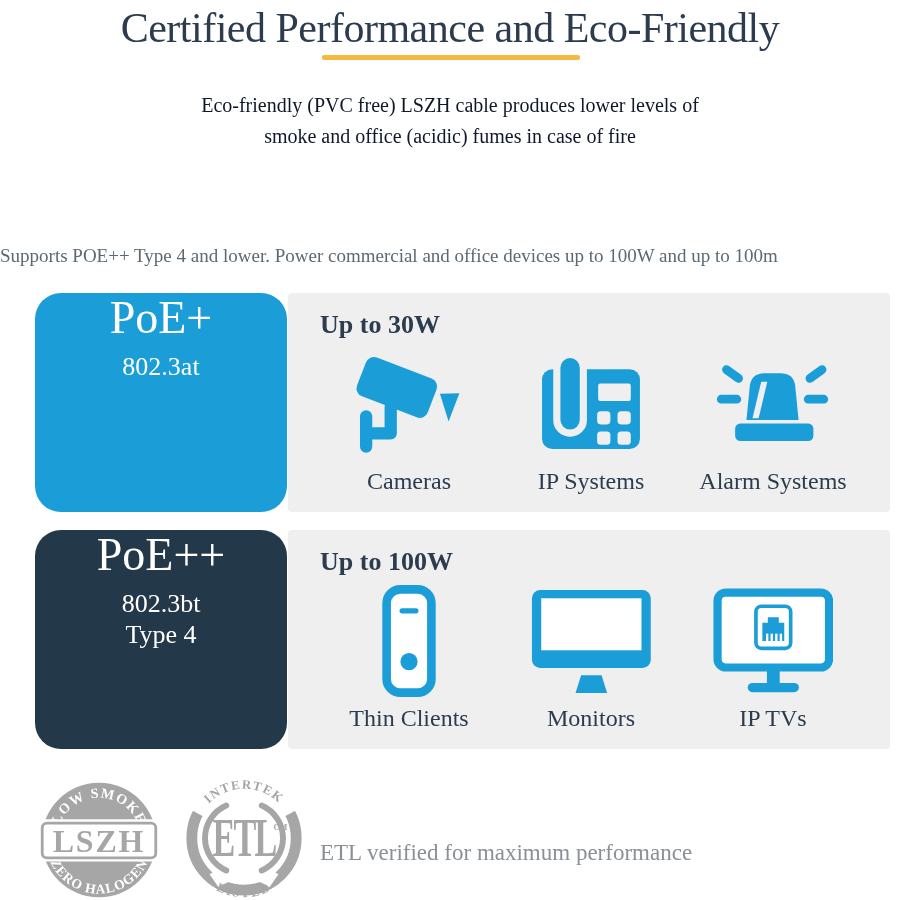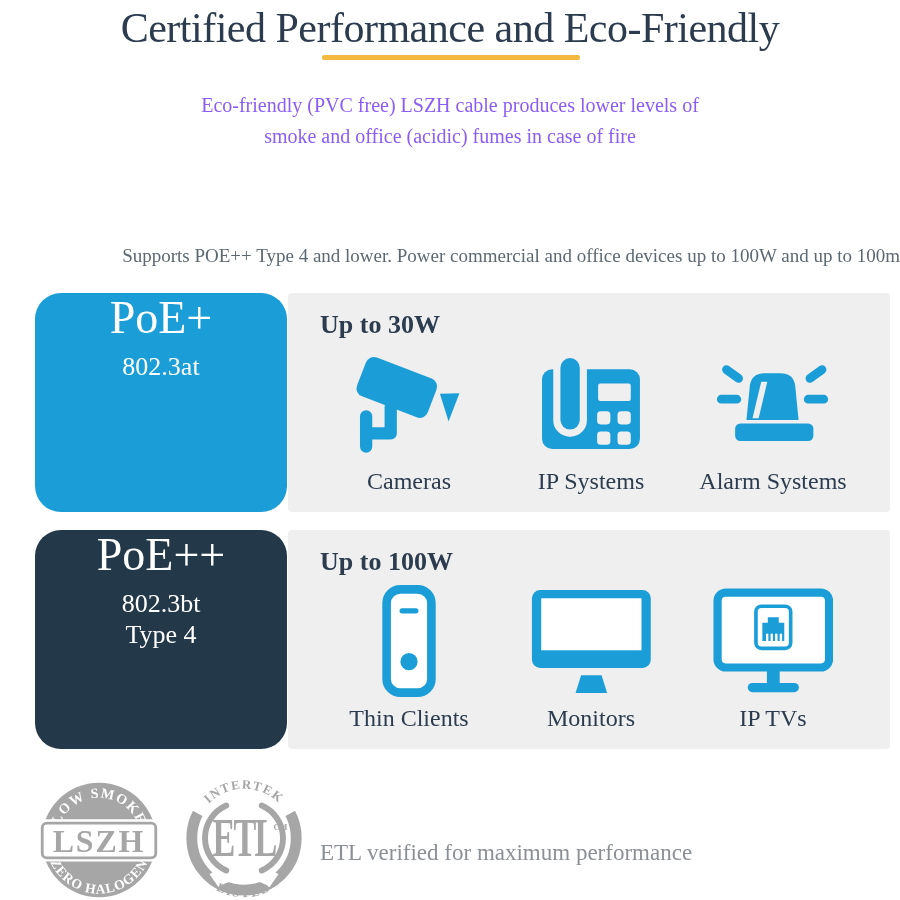--- a/index.html
+++ b/index.html
@@ -4,22 +4,22 @@
 <style>
   html,body{margin:0;padding:0;background:#fff;}
   .page{position:relative;width:900px;height:900px;background:#ffffff;overflow:hidden;
         font-family:Liberation Serif, serif;}
 
   .title{position:absolute;top:4px;left:0;right:0;text-align:center;
          font-size:42px;font-weight:400;color:#2c3c4e;letter-spacing:-0.5px;}
   .underline{position:absolute;top:55px;left:322px;width:258px;height:5px;
              background:var(--underline-yellow,#f2bb40);border-radius:2px;}
   .subtitle{position:absolute;top:90px;left:0;right:0;text-align:center;
-            font-size:20px;line-height:31px;color:#8b5cf6;}
-  .supports{position:absolute;top:245px;left:0;right:0;text-align:right;
+            font-size:20px;line-height:31px;color:#0f172a;}
+  .supports{position:absolute;top:245px;left:0;right:0;text-align:left;
             font-size:19px;color:#5c6872;}
 
   .poe-row{position:absolute;left:35px;width:843px;height:219px;display:flex;}
   .poe-row.row-1{top:293px;}
   .poe-row.row-2{top:530px;}
 
   .poe-card{width:252px;height:219px;border-radius:26px;flex-shrink:0;color:#fff;
             display:flex;flex-direction:column;justify-content:flex-start;align-items:center;}
   .poe-card.blue{background:var(--accent-blue,#1b9ed8);}
   .poe-card.navy{background:var(--navy,#233849);}

